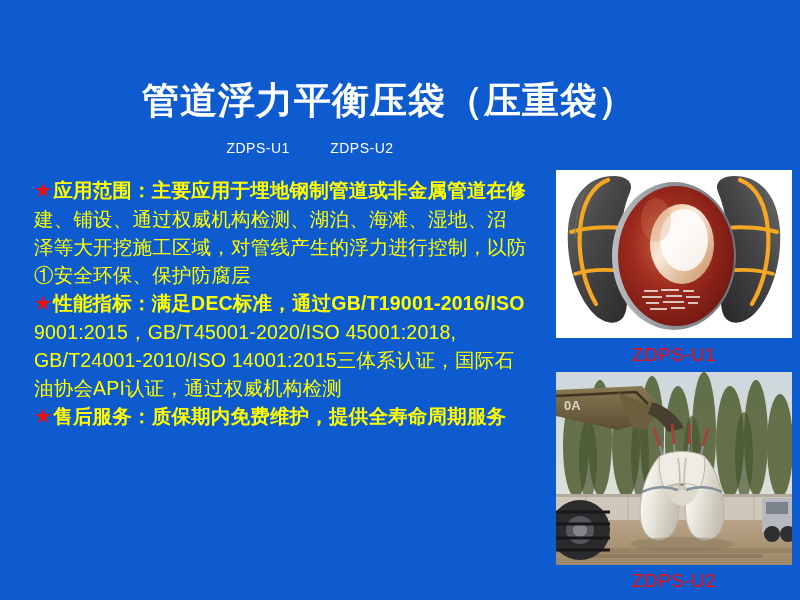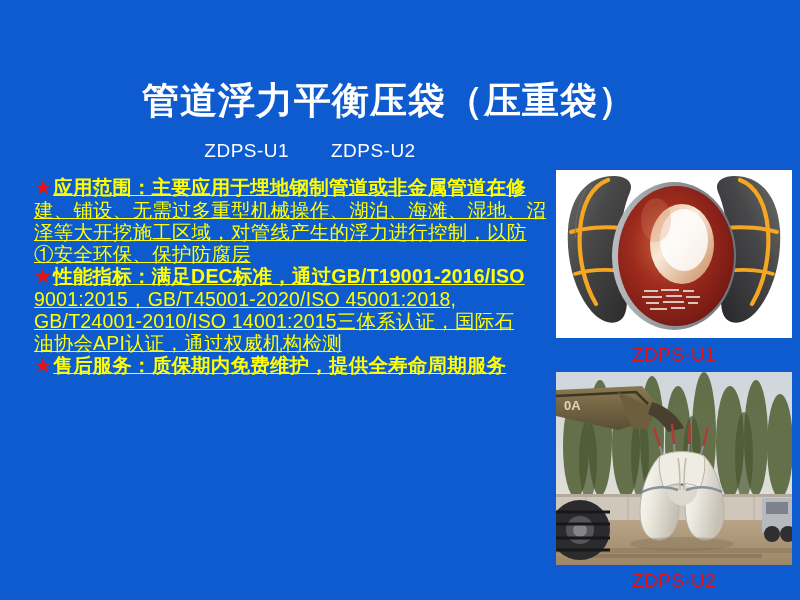--- a/index.html
+++ b/index.html
@@ -35,42 +35,41 @@
     white-space: nowrap;
     margin-left: 16px;
   }
   .subtitle {
     position: absolute;
     left: 0;
     top: 140px;
     width: 620px;
     text-align: center;
     color: #ffffff;
-    font-size: 19px;
+    font-size: 14px;
     font-weight: normal;
     letter-spacing: 0.5px;
   }
   .subtitle .code + .code {
     margin-left: 36px;
   }
 
   
   .body-text {
     position: absolute;
     left: 34px;
     top: 176px;
     width: 508px;
   }
   .line {
     font-size: 19.5px;
-    line-height: 22px;
+    line-height: 28px;
     color: #ffff00;
     white-space: nowrap;
     letter-spacing: 0.2px;
-    text-decoration: underline;
   }
   .star {
     color: #e8110f;
     font-size: 18px;
     margin-right: 1px;
     display: inline-block;
     transform: translateY(-1px);
   }
   .lead {
     font-weight: bold;
@@ -119,21 +118,21 @@
 
   <div class="title">管道浮力平衡压袋（压重袋）</div>
 
   <div class="subtitle">
     <span class="code">ZDPS-U1</span>
     <span class="code">ZDPS-U2</span>
   </div>
 
   <div class="body-text">
     <div class="line"><span class="star">★</span><span class="lead">应用范围：主要应用于埋地钢制管道或非金属管道在修</span></div>
-    <div class="line"><span>建、铺设、无需过多重型机械操作、湖泊、海滩、湿地、沼</span></div>
+    <div class="line"><span>建、铺设、通过权威机构检测、湖泊、海滩、湿地、沼</span></div>
     <div class="line"><span>泽等大开挖施工区域，对管线产生的浮力进行控制，以防</span></div>
     <div class="line"><span>①安全环保、保护防腐层</span></div>
     <div class="line"><span class="star">★</span><span class="lead">性能指标：满足DEC标准，通过GB/T19001-2016/ISO</span></div>
     <div class="line"><span>9001:2015，GB/T45001-2020/ISO 45001:2018,</span></div>
     <div class="line"><span>GB/T24001-2010/ISO 14001:2015三体系认证，国际石</span></div>
     <div class="line"><span>油协会API认证，通过权威机构检测</span></div>
     <div class="line"><span class="star">★</span><span class="lead">售后服务：质保期内免费维护，提供全寿命周期服务</span></div>
   </div>
 
   <div class="photo photo-1">

